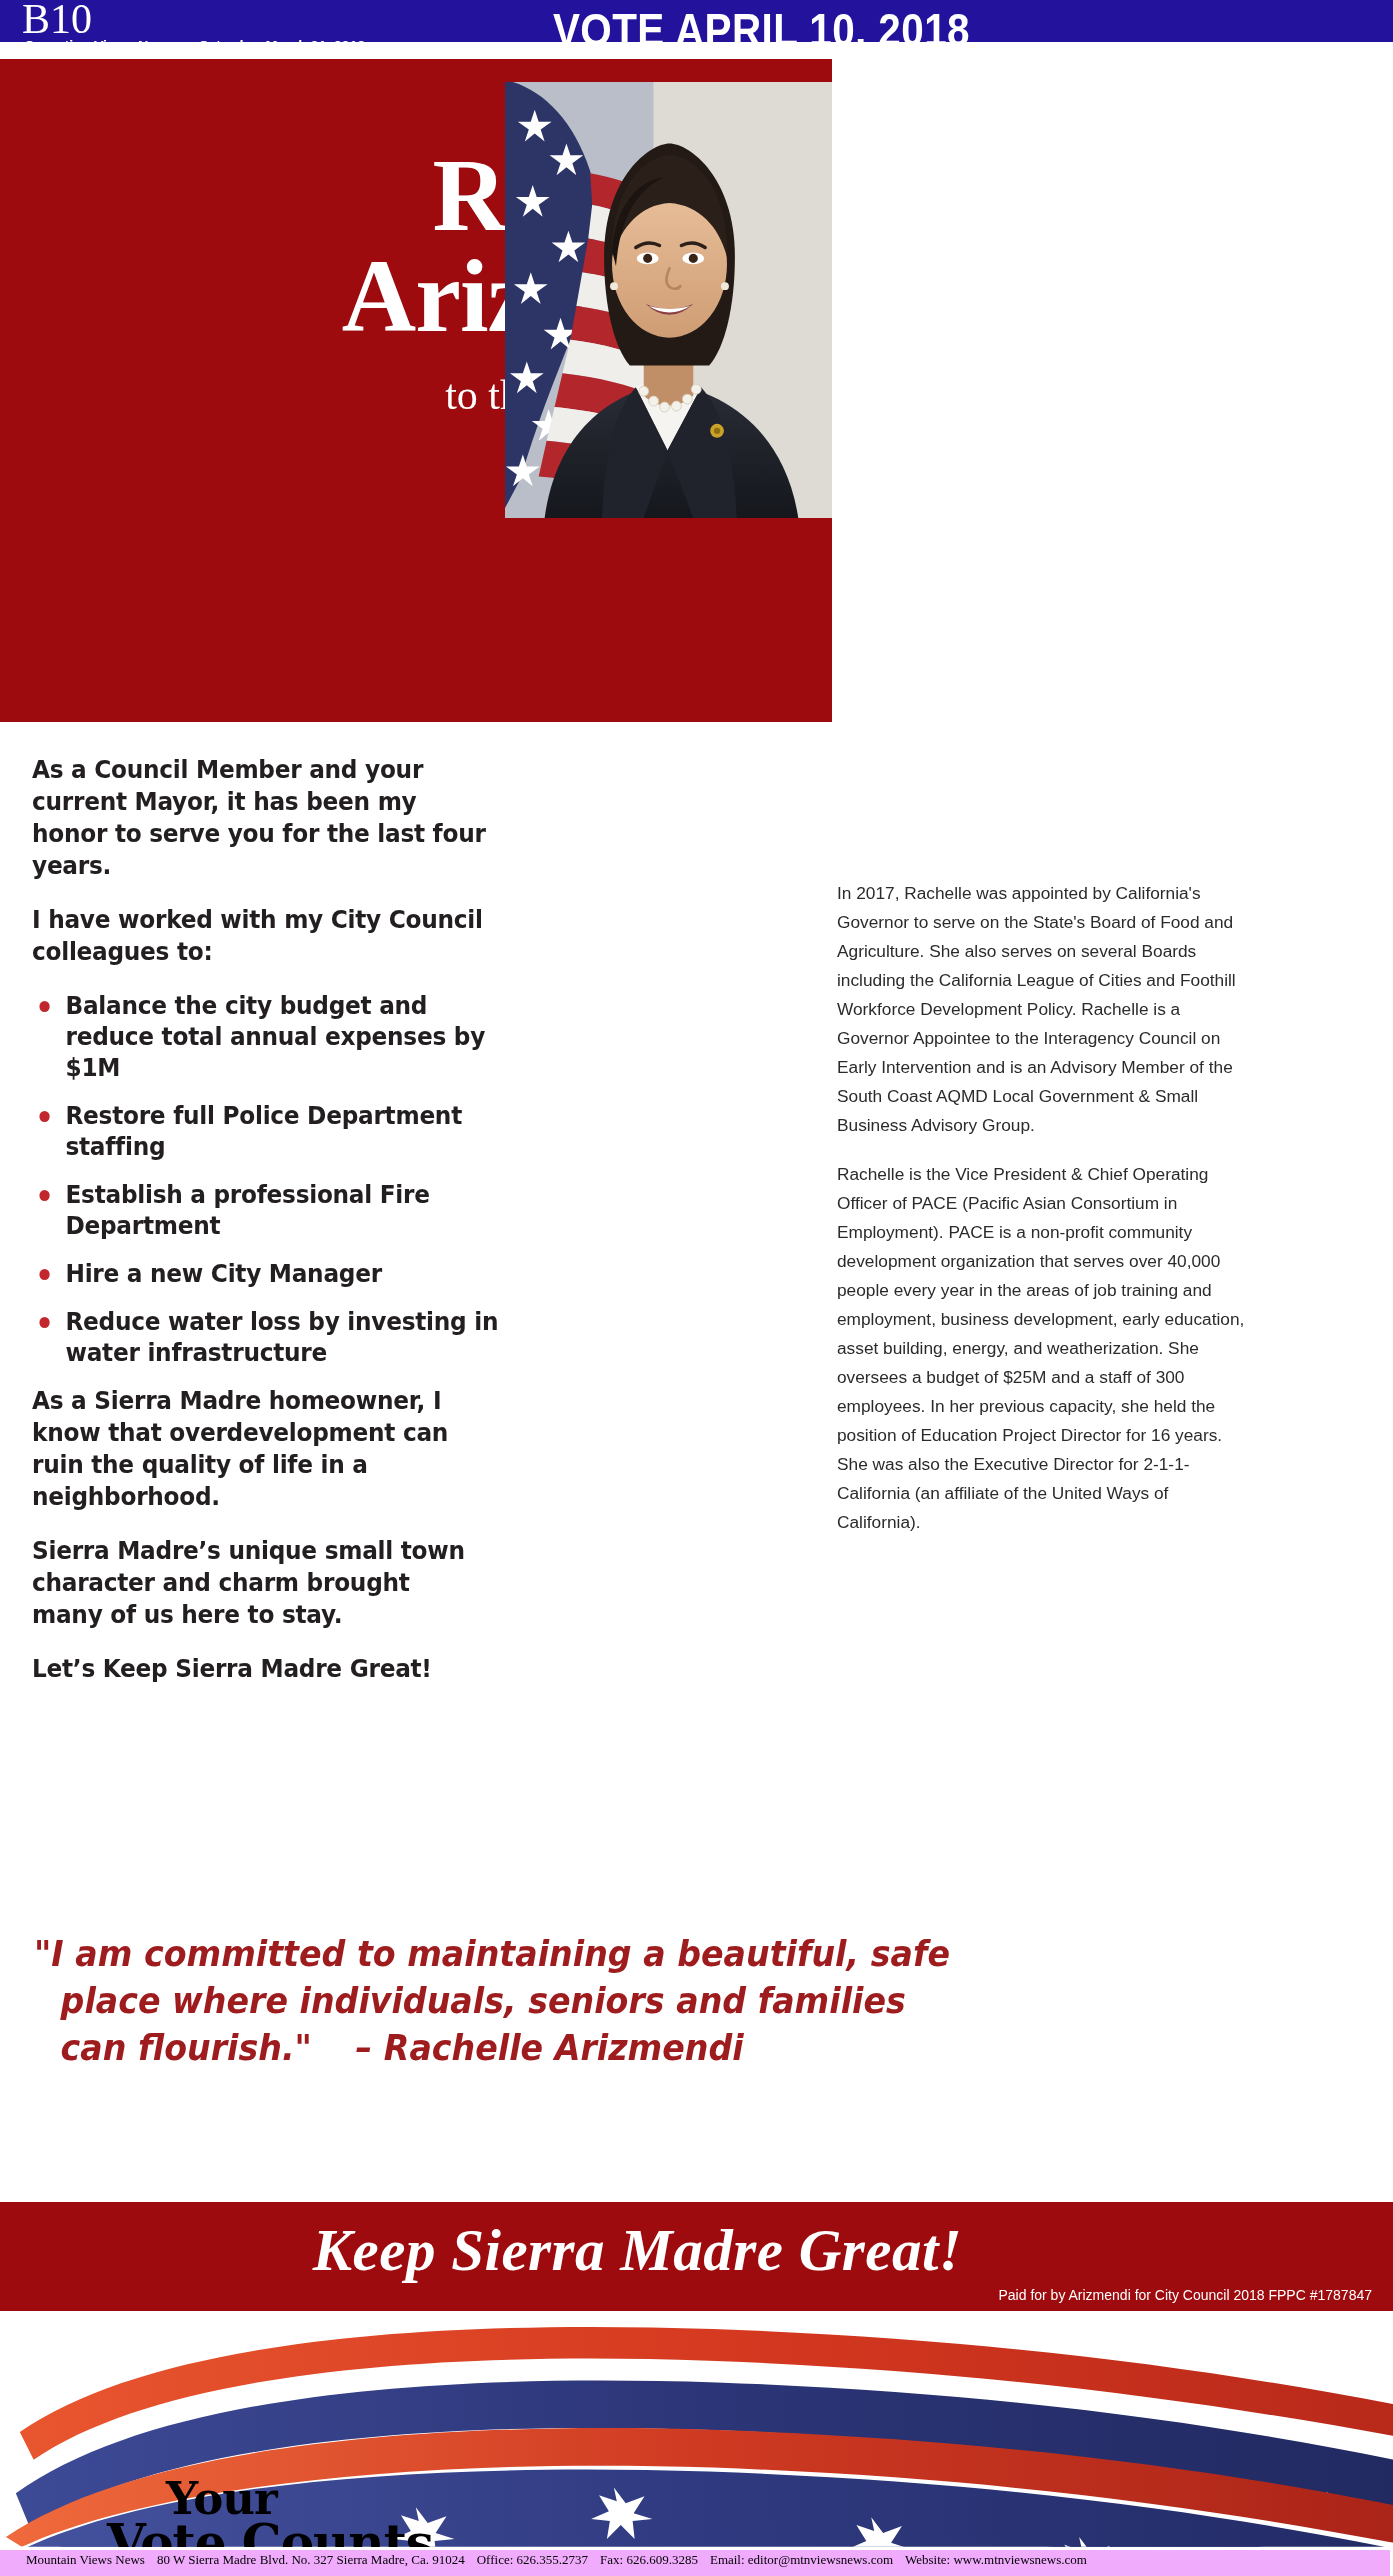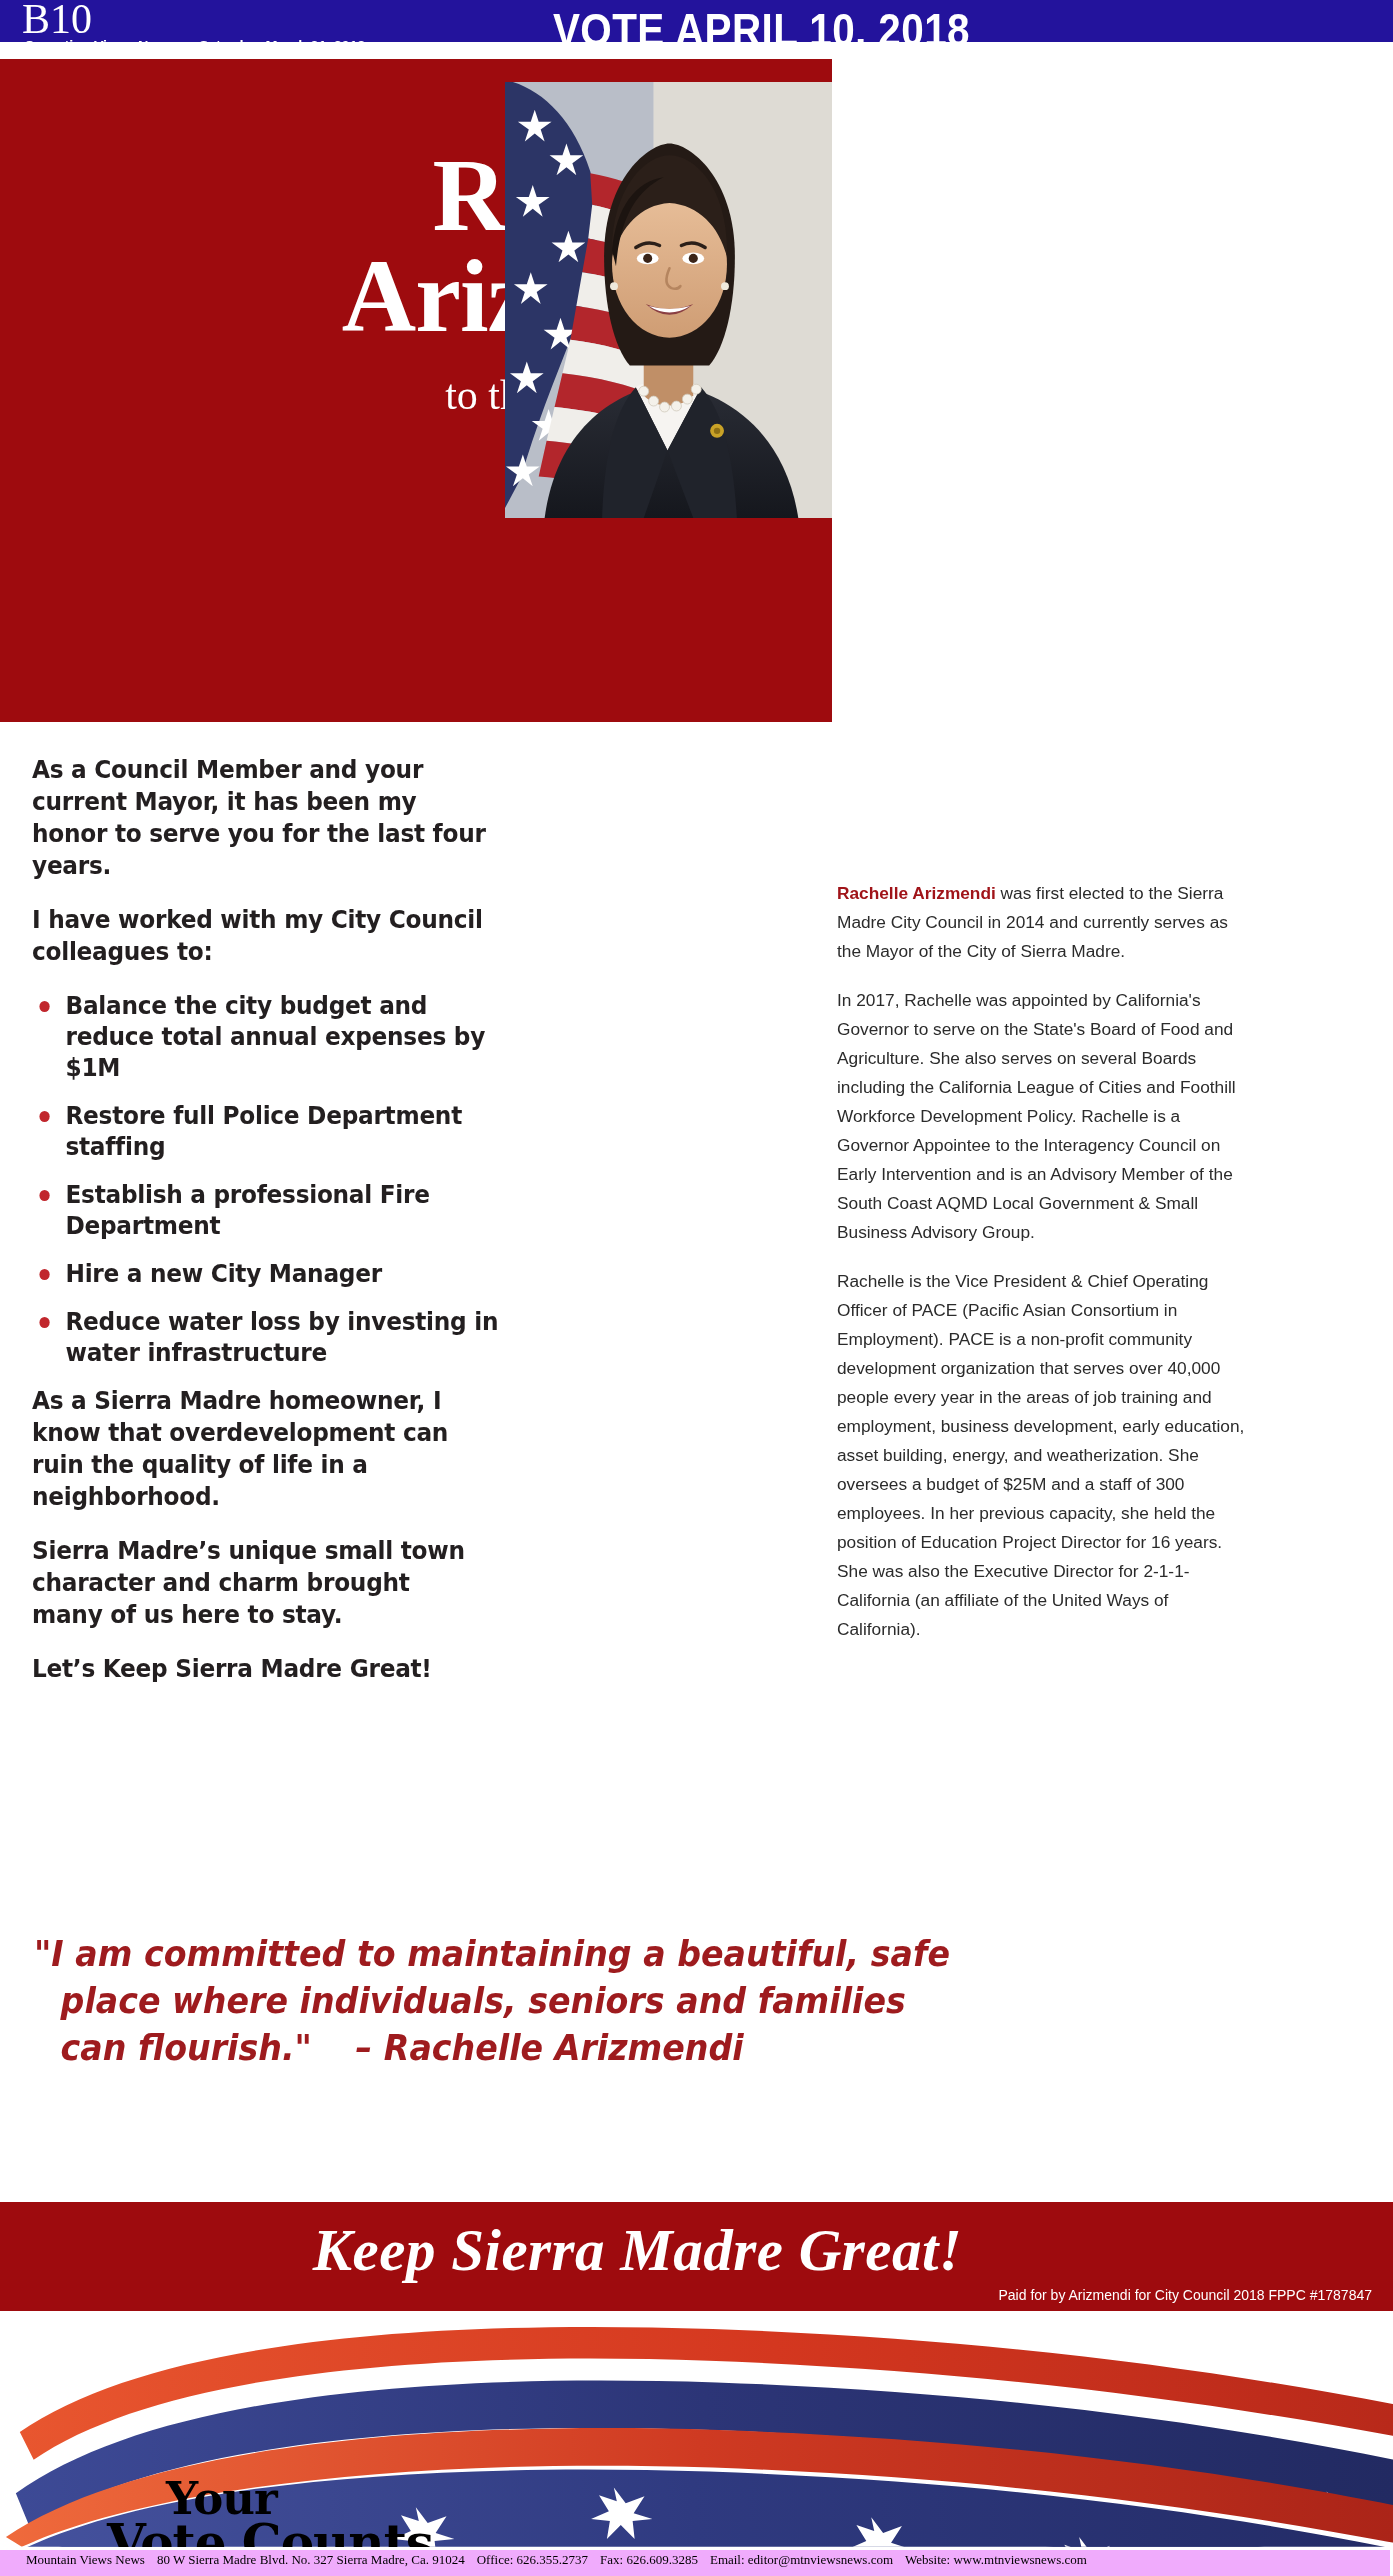--- a/index.html
+++ b/index.html
@@ -306,21 +306,20 @@
     <li><span class="dot"></span><span>Establish a professional Fire Department</span></li>
     <li><span class="dot"></span><span>Hire a new City Manager</span></li>
     <li><span class="dot"></span><span>Reduce water loss by investing in water infrastructure</span></li>
   </ul>
   <p class="lead">As a Sierra Madre homeowner, I know that overdevelopment can ruin the quality of life in a neighborhood.</p>
   <p class="lead">Sierra Madre’s unique small town character and charm brought many of us here to stay.</p>
   <p class="lead">Let’s Keep Sierra Madre Great!</p>
 </div>
 
 <div class="rightcol">
-  <p><span class="name-hl">Rachelle Arizmendi</span><span> was first elected to the Sierra Madre City Council in 2014 and currently serves as the Mayor of the City of Sierra Madre.</span></p>
   <p>In 2017, Rachelle was appointed by California's Governor to serve on the State's Board of Food and Agriculture. She also serves on several Boards including the California League of Cities and Foothill Workforce Development Policy. Rachelle is a Governor Appointee to the Interagency Council on Early Intervention and is an Advisory Member of the South Coast AQMD Local Government &amp; Small Business Advisory Group.</p>
   <p>Rachelle is the Vice President &amp; Chief Operating Officer of PACE (Pacific Asian Consortium in Employment). PACE is a non-profit community development organization that serves over 40,000 people every year in the areas of job training and employment, business development, early education, asset building, energy, and weatherization. She oversees a budget of $25M and a staff of 300 employees. In her previous capacity, she held the position of Education Project Director for 16 years. She was also the Executive Director for 2-1-1- California (an affiliate of the United Ways of California).</p>
 </div>
 
 <div class="quote">
   <span class="ln1">"I am committed to maintaining a beautiful, safe</span>
   <span class="ln2">place where individuals, seniors and families</span>
   <span class="ln3"><span>can flourish."</span><span class="attrib">– Rachelle Arizmendi</span></span>
 </div>
 

